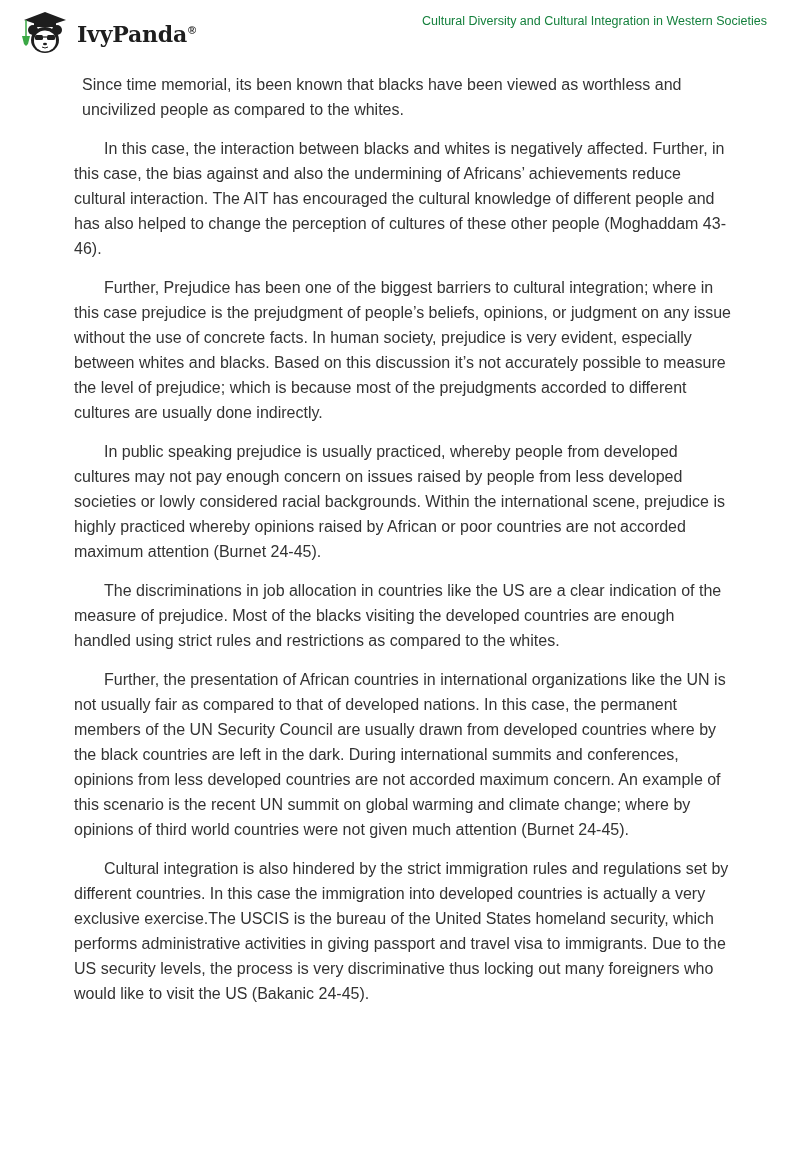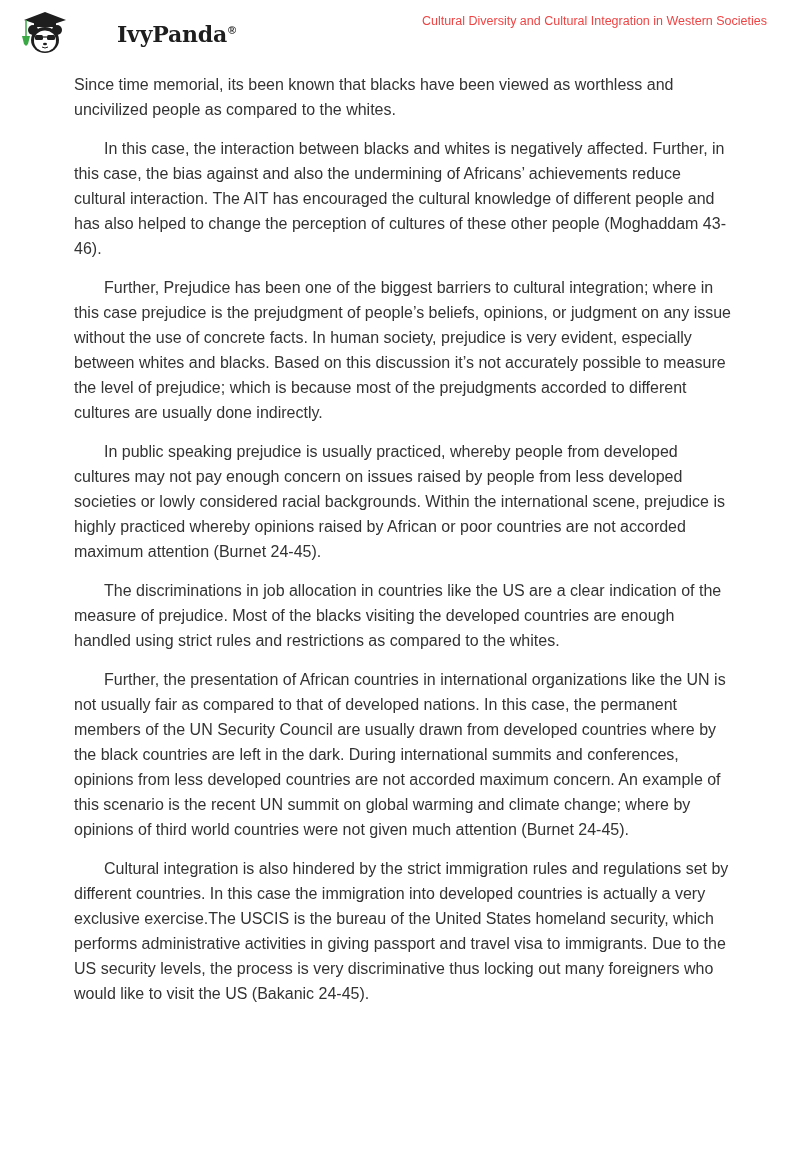--- a/index.html
+++ b/index.html
@@ -20,21 +20,20 @@
       left: 0;
       width: 800px;
       height: 60px;
     }
     .logo {
       position: absolute;
       left: 16px;
       top: 8px;
       display: flex;
       align-items: center;
-      gap: 40px;
     }
     .logo-mark {
       width: 58px;
       height: 48px;
       display: block;
     }
     .logo-text {
       font-family: "DejaVu Serif", serif;
       font-weight: bold;
       font-size: 22px;
@@ -48,37 +47,38 @@
       font-size: 11px;
       vertical-align: super;
       font-weight: bold;
       margin-left: 1px;
     }
     .doc-title {
       position: absolute;
       right: 33px;
       top: 14px;
       font-size: 12.5px;
-      color: #ef4444;
+      color: #15803d;
     }
     .content {
       position: absolute;
       left: 74px;
       top: 72px;
       width: 660px;
       color: #333333;
       font-size: 16px;
       line-height: 25px;
     }
     .content p {
       margin: 0 0 14px 0;
       text-indent: 30px;
     }
     .content p.no-indent {
       text-indent: 0;
+      margin-left: 8px;
     }
     .footer-url {
       position: absolute;
       right: 33px;
       top: 1131px;
       font-size: 12px;
       color: #a3a3a3;
       margin-top: 40px;
     }
   </style>

